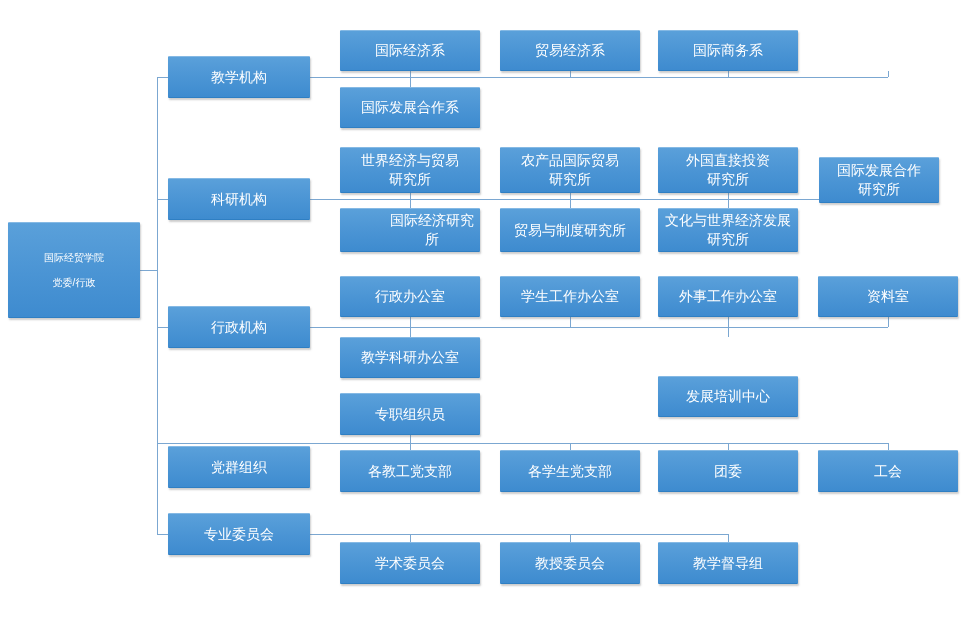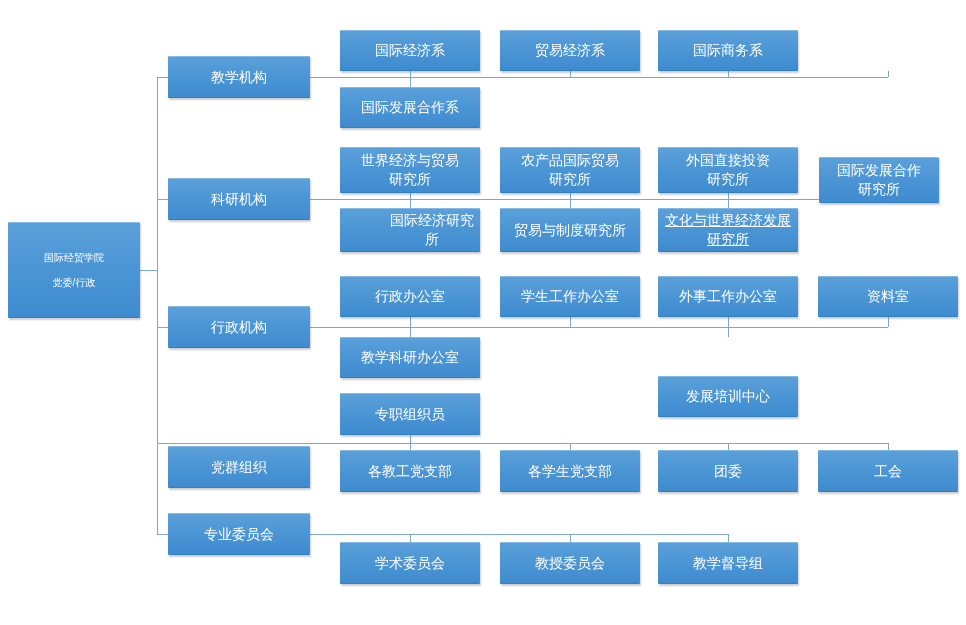--- a/index.html
+++ b/index.html
@@ -85,21 +85,21 @@
   <div class="box" style="left:340px;top:147px;width:140px;height:46px;">世界经济与贸易
 研究所</div>
   <div class="box" style="left:500px;top:147px;width:140px;height:46px;">农产品国际贸易
 研究所</div>
   <div class="box" style="left:658px;top:147px;width:140px;height:46px;">外国直接投资
 研究所</div>
   <div class="box" style="left:819px;top:147px;width:120px;height:46px;margin-top:10px;">国际发展合作
 研究所</div>
   <div class="box" style="left:340px;top:208px;width:140px;height:44px;padding-left:44px;">国际经济研究所</div>
   <div class="box" style="left:500px;top:208px;width:140px;height:44px;">贸易与制度研究所</div>
-  <div class="box" style="left:658px;top:208px;width:140px;height:44px;text-decoration:underline;">文化与世界经济发展
+  <div class="box" style="left:658px;top:208px;width:140px;height:44px;">文化与世界经济发展
 研究所</div>
 
   <div class="box" style="left:340px;top:276px;width:140px;height:41px;">行政办公室</div>
   <div class="box" style="left:500px;top:276px;width:140px;height:41px;">学生工作办公室</div>
   <div class="box" style="left:658px;top:276px;width:140px;height:41px;">外事工作办公室</div>
   <div class="box" style="left:818px;top:276px;width:140px;height:41px;">资料室</div>
   <div class="box" style="left:340px;top:337px;width:140px;height:41px;">教学科研办公室</div>
   <div class="box" style="left:658px;top:337px;width:140px;height:41px;margin-top:39px;">发展培训中心</div>
 
   <div class="box" style="left:340px;top:393px;width:140px;height:42px;">专职组织员</div>

